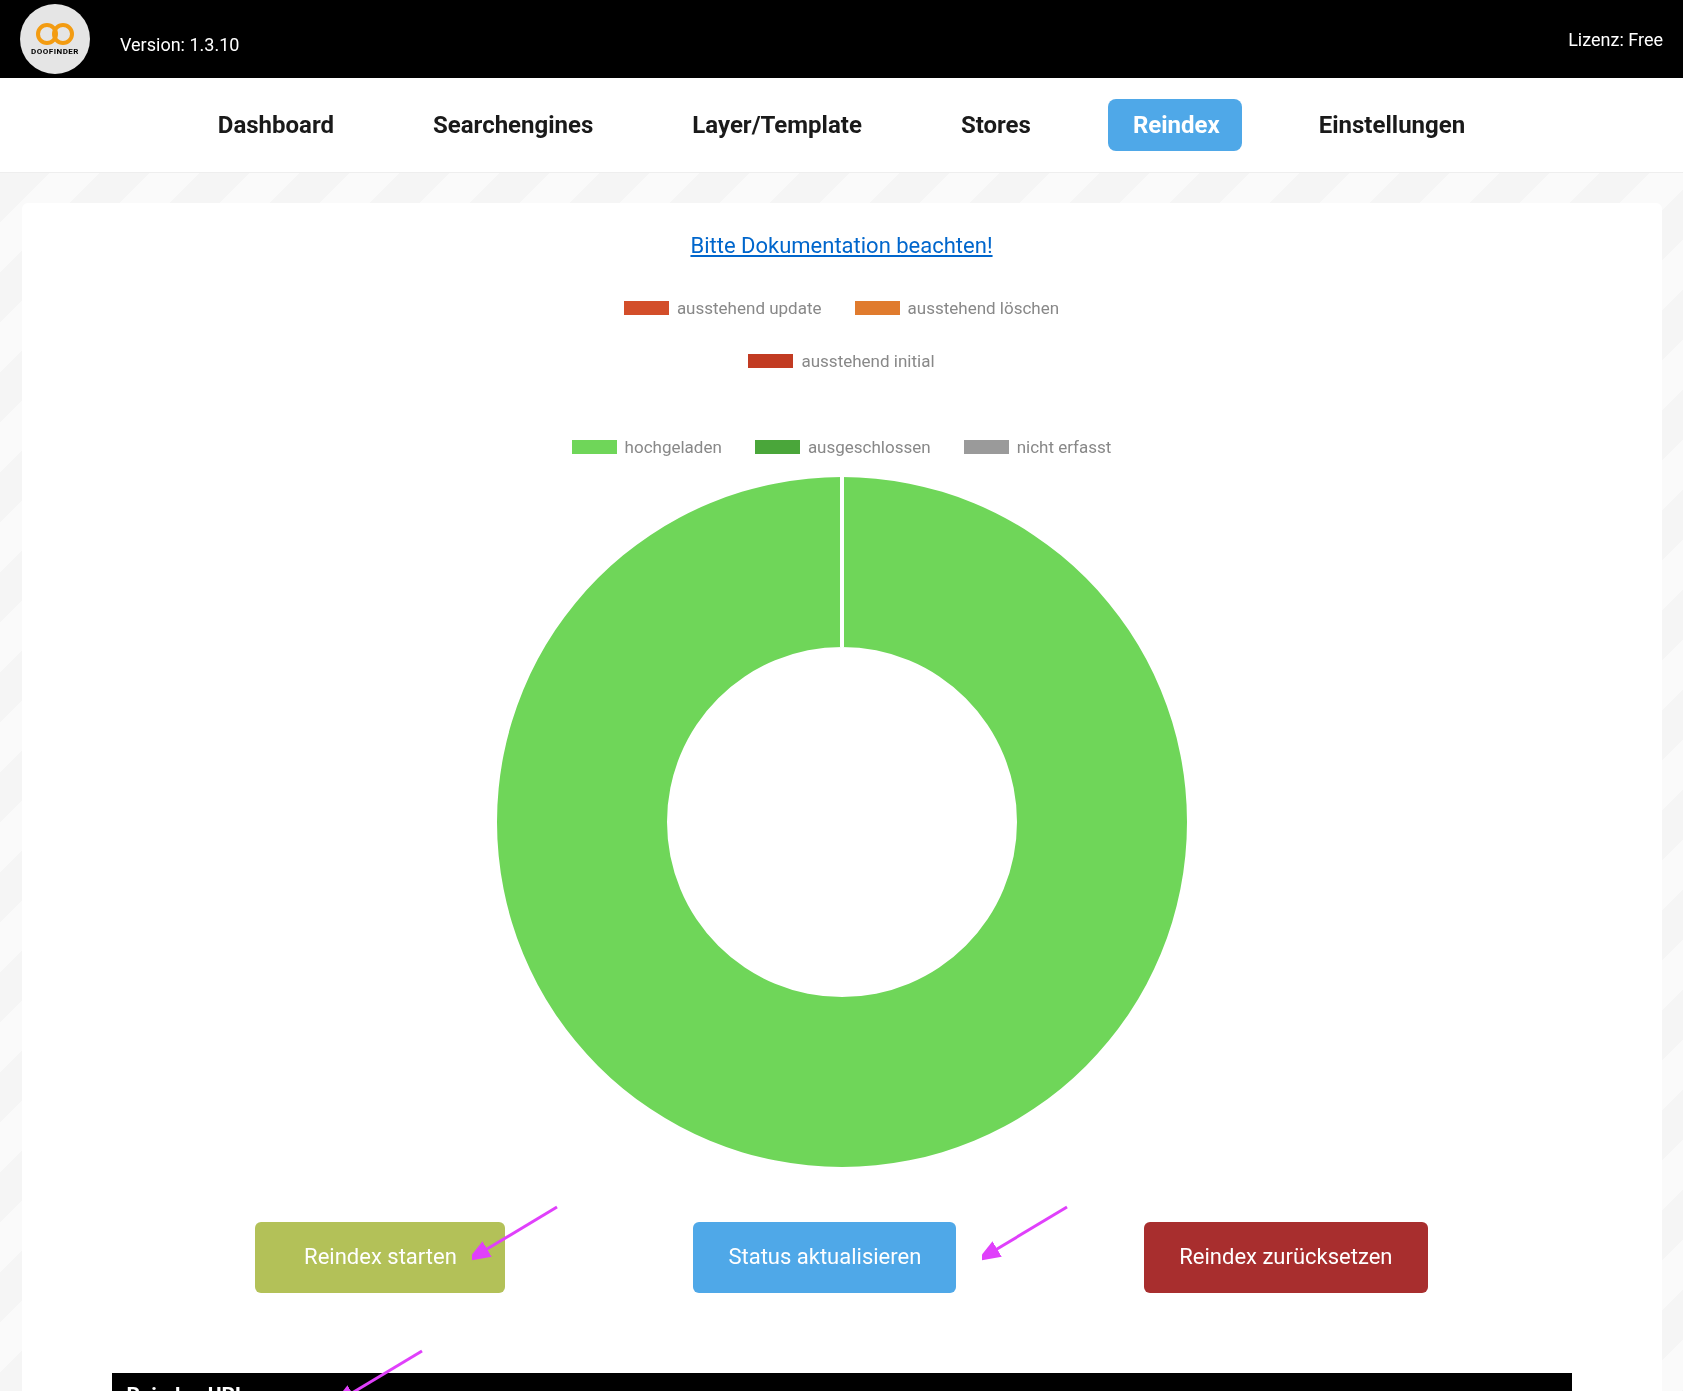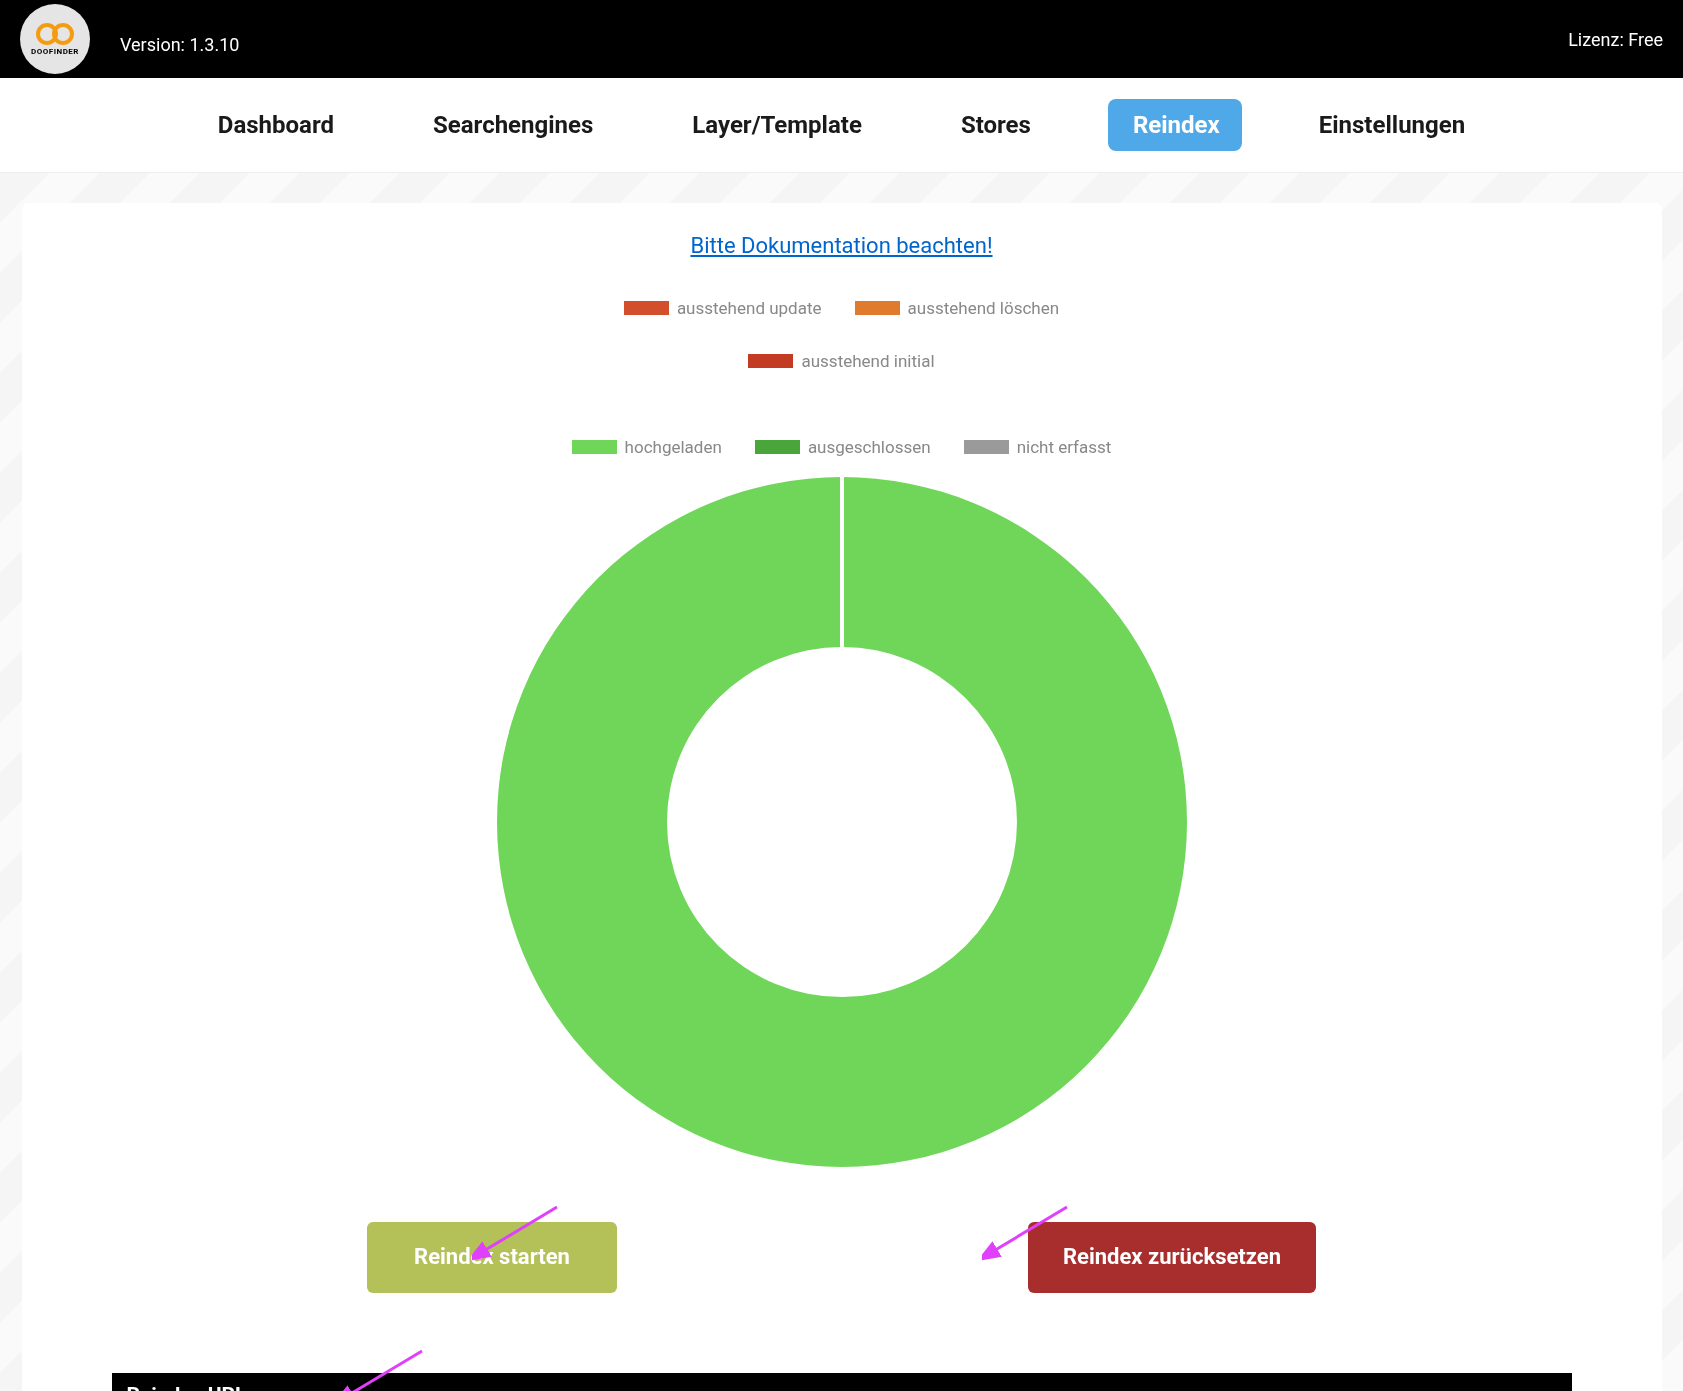--- a/index.html
+++ b/index.html
@@ -148,21 +148,20 @@
       padding: 20px 35px;
       border: none;
       border-radius: 6px;
       color: #fff;
       font-size: 22px;
       font-family: inherit;
       cursor: pointer;
       min-width: 250px;
       text-align: center;
       line-height: 1.4;
-      font-weight: bold;
     }
     .btn-olive {
       background: #b3c158;
     }
     .btn-blue {
       background: #4fa8e8;
     }
     .btn-red {
       background: #a82e2e;
     }
@@ -265,20 +264,21 @@
 
     <svg class="donut-chart" width="700" height="700" viewBox="0 0 700 700">
       <g id="donut-segments">
           <path d="M 350 5 A 345 345 0 1 1 350 695 A 345 345 0 1 1 350 5 Z M 350 175 A 175 175 0 1 0 350 525 A 175 175 0 1 0 350 175 Z" fill="#6fd659" fill-rule="evenodd"></path>
           <line x1="350" y1="5" x2="350" y2="175" stroke="#fff" stroke-width="4"></line>
         </g>
     </svg>
 
     <div class="button-row">
       <button class="btn btn-olive">Reindex starten</button>
+      <button class="btn btn-blue">Status aktualisieren</button>
       <button class="btn btn-red">Reindex zurücksetzen</button>
 
       <svg class="arrow arrow1" width="90" height="60">
         <defs>
             <marker id="ah1" markerWidth="10" markerHeight="10" refX="2" refY="3" orient="auto">
               <path d="M0,0 L0,6 L8,3 z" fill="#e040fb"></path>
             </marker>
           </defs>
         <line x1="85" y1="5" x2="10" y2="50" stroke="#e040fb" stroke-width="3" marker-end="url(#ah1)"></line>
       </svg>

